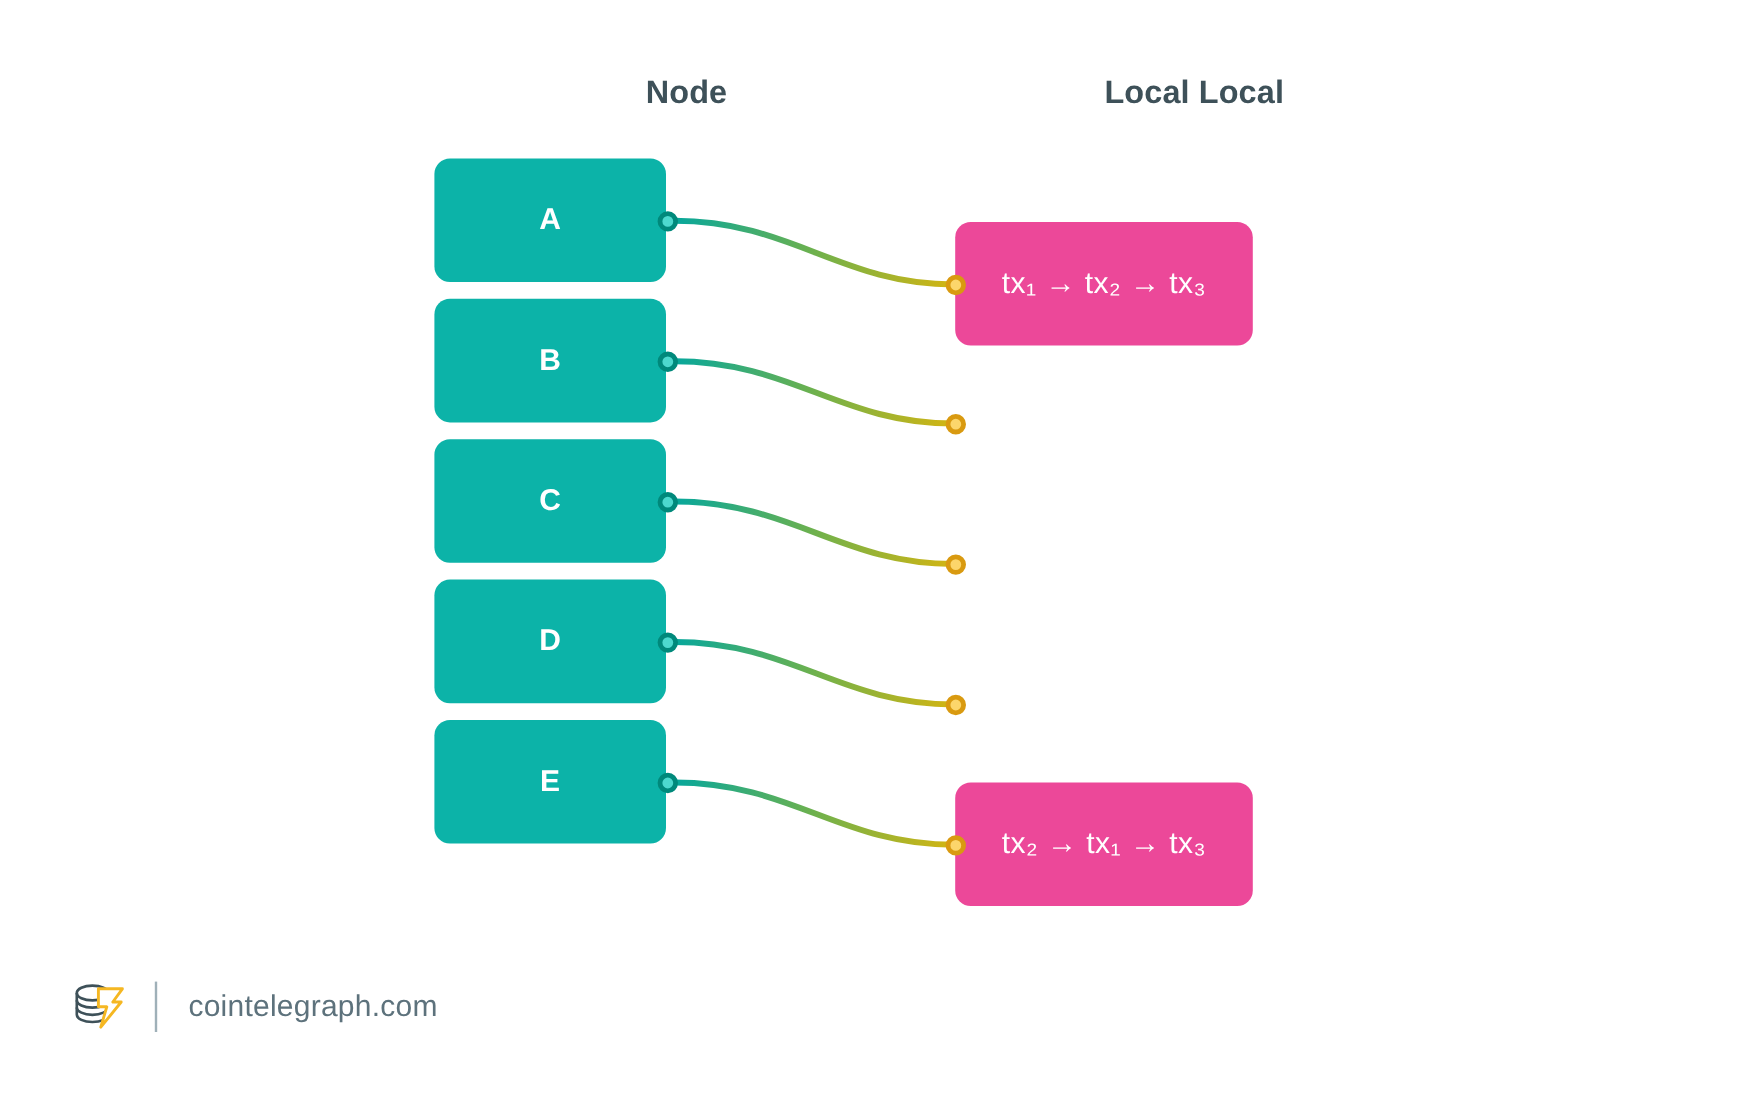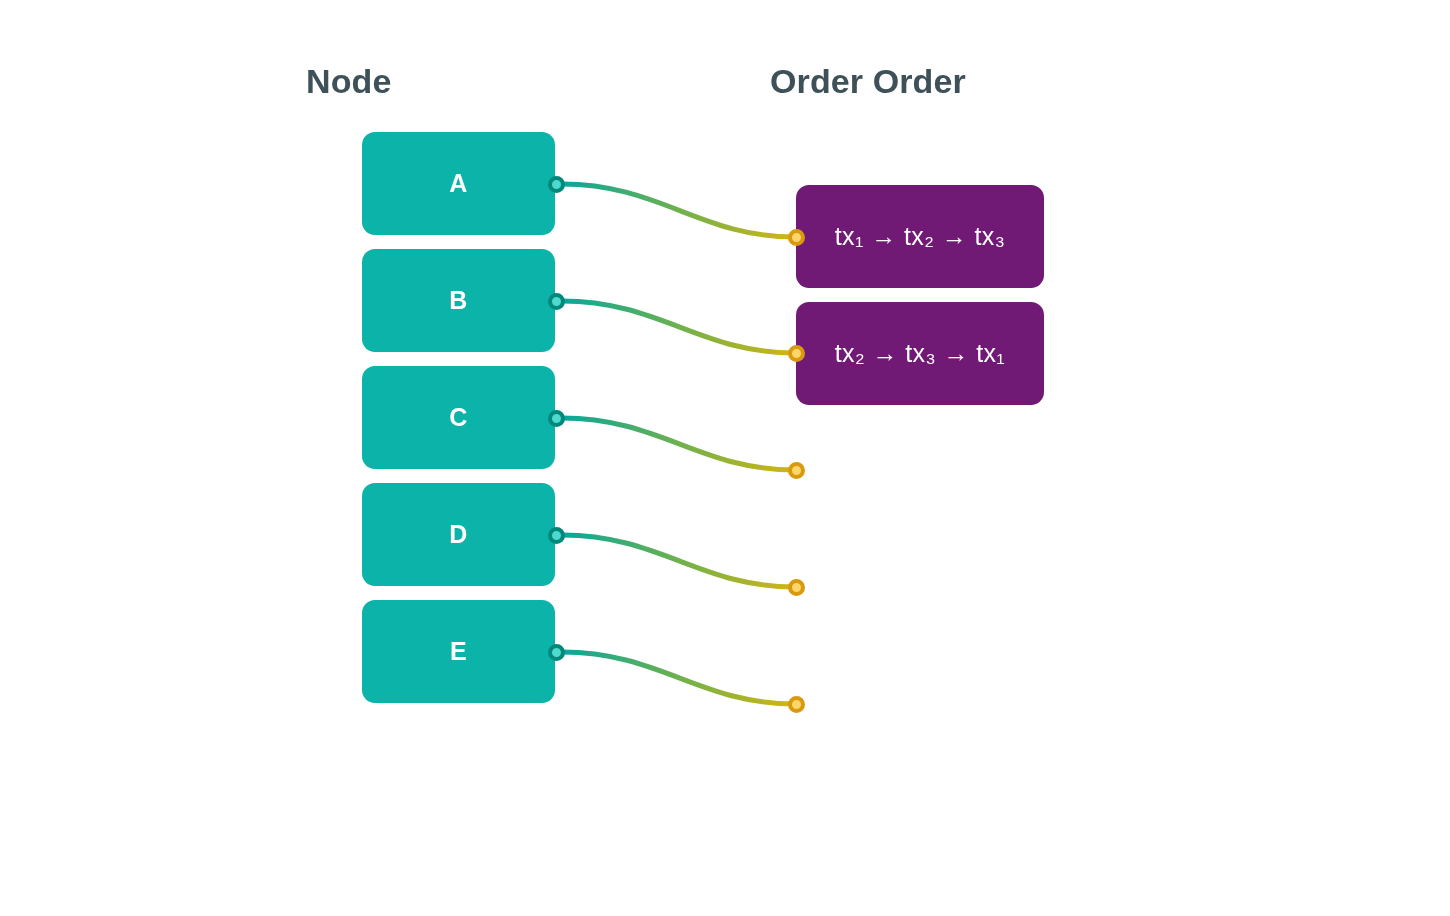--- a/index.html
+++ b/index.html
@@ -18,25 +18,25 @@
     position: absolute;
     left: 0;
     top: 0;
     width: 1450px;
     height: 916px;
   }
 
   
   .col-heading {
     position: absolute;
-    font-size: 34px;
+    font-size: 27px;
     font-weight: bold;
     color: #3e5159;
     letter-spacing: 0.1px;
-    text-align: left;
+    text-align: right;
     white-space: nowrap;
   }
   #heading-node  { left: 306px; top: 62px; width: 300px; }
   #heading-order { left: 770px; top: 62px; width: 300px; }
 
   
   #links {
     position: absolute;
     left: 0;
     top: 0;
@@ -69,21 +69,21 @@
     font-weight: bold;
     letter-spacing: 0.3px;
   }
 
   
   .order-box {
     position: absolute;
     left: 796px;
     width: 248px;
     height: 103px;
-    background: #701a75;
+    background: #ec4899;
     border-radius: 13px;
     box-sizing: border-box;
   }
   .order-label {
     position: absolute;
     left: 0;
     top: 0;
     width: 100%;
     height: 100%;
     display: flex;
@@ -144,21 +144,21 @@
     letter-spacing: 0.2px;
     white-space: nowrap;
   }
 </style>
 </head>
 <body>
 
 <div id="canvas">
 
   <div class="col-heading" id="heading-node">Node</div>
-  <div class="col-heading" id="heading-order">Order Order</div>
+  <div class="col-heading" id="heading-order">Local Local</div>
 
   <svg id="links" viewBox="0 0 1450 916" xmlns="http://www.w3.org/2000/svg">
     <defs>
       <linearGradient id="gradLink" x1="0" y1="0" x2="1" y2="0">
         <stop offset="0%" stop-color="#06a79c"></stop>
         <stop offset="50%" stop-color="#6eb14d"></stop>
         <stop offset="100%" stop-color="#d4b511"></stop>
       </linearGradient>
     </defs>
     <g fill="none" stroke="url(#gradLink)" stroke-width="5" stroke-linecap="round">
@@ -182,30 +182,43 @@
   <div class="node-box" style="top:483px">
     <div class="node-label">D</div>
   </div>
   <div class="node-box" style="top:600px">
     <div class="node-label">E</div>
   </div>
 
   <div class="order-box" style="top:185px">
     <div class="order-label">tx₁ → tx₂ → tx₃</div>
   </div>
-  <div class="order-box" style="top:302px">
-    <div class="order-label">tx₂ → tx₃ → tx₁</div>
+  <div class="order-box" style="top:652px">
+    <div class="order-label">tx₂ → tx₁ → tx₃</div>
   </div>
 
   <div class="dot dot-teal" style="left:548px; top:176px"></div>
   <div class="dot dot-teal" style="left:548px; top:293px"></div>
   <div class="dot dot-teal" style="left:548px; top:410px"></div>
   <div class="dot dot-teal" style="left:548px; top:527px"></div>
   <div class="dot dot-teal" style="left:548px; top:644px"></div>
 
   <div class="dot dot-amber" style="left:788px; top:229px"></div>
   <div class="dot dot-amber" style="left:788px; top:345px"></div>
   <div class="dot dot-amber" style="left:788px; top:462px"></div>
   <div class="dot dot-amber" style="left:788px; top:579px"></div>
   <div class="dot dot-amber" style="left:788px; top:696px"></div>
 
+  <div id="footer">
+    <svg id="footer-logo" viewBox="0 0 52 52" xmlns="http://www.w3.org/2000/svg">
+      <g fill="none" stroke="#3e5159" stroke-width="2.2">
+        <ellipse cx="22" cy="14.5" rx="13" ry="6.2"></ellipse>
+        <path d="M 9 14.5 L 9 20.5 C 9 23.9 14.8 26.7 22 26.7 C 29.2 26.7 35 23.9 35 20.5 L 35 14.5"></path>
+        <path d="M 9 20.5 L 9 26.5 C 9 29.9 14.8 32.7 22 32.7 C 29.2 32.7 35 29.9 35 26.5 L 35 20.5"></path>
+        <path d="M 9 26.5 L 9 32.5 C 9 35.9 14.8 38.7 22 38.7 C 29.2 38.7 35 35.9 35 32.5 L 35 26.5"></path>
+      </g>
+      <path d="M 27 11 L 47 11 L 39 22 L 46 22 L 29 43 L 34 26 L 27 26 Z" fill="#ffffff" stroke="#f5b722" stroke-width="2.4" stroke-linejoin="round"></path>
+    </svg>
+    <div id="footer-divider"></div>
+    <div id="footer-text">cointelegraph.com</div>
+  </div>
 
 </div>
 
 </body></html>

